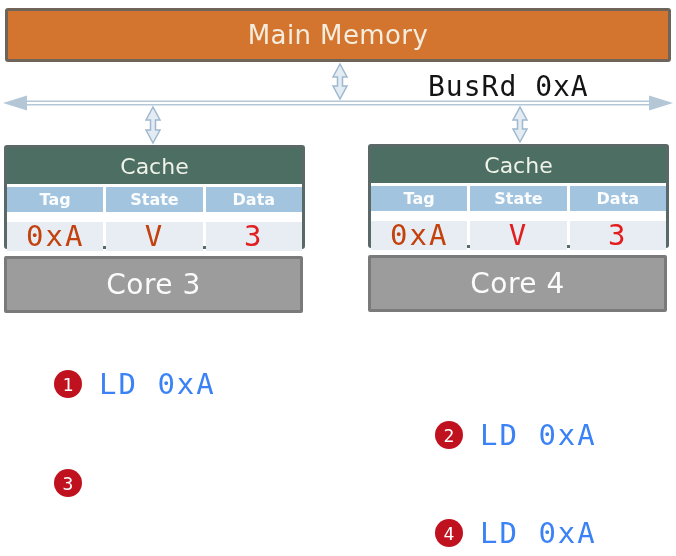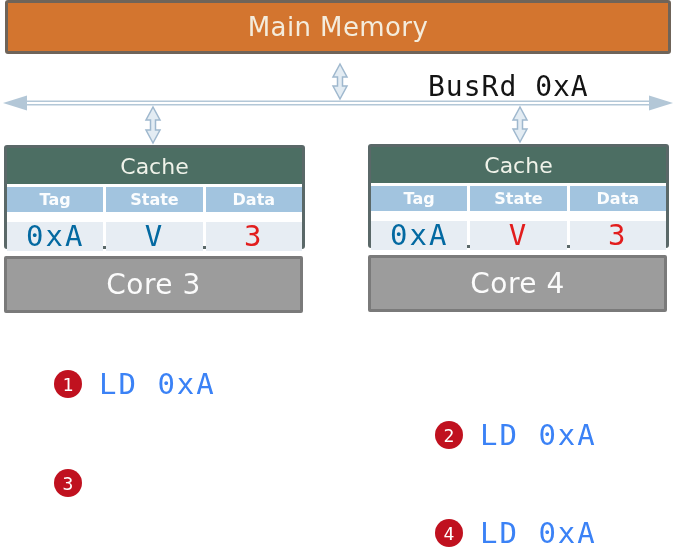--- a/index.html
+++ b/index.html
@@ -4,21 +4,21 @@
 <style>
   html,body { margin:0; padding:0; background:#ffffff; }
   #stage {
     position:relative; width:676px; height:556px; background:#ffffff;
     font-family:"DejaVu Sans", sans-serif; overflow:hidden;
   }
   #connectors { position:absolute; left:0; top:0; z-index:0; }
 
   
   .main-memory {
-    position:absolute; left:5px; top:0; width:660px; height:48px;
+    position:absolute; left:5px; top:8px; width:660px; height:48px;
     background:#D3752F; border:3px solid #6F6459; border-radius:3px;
     display:flex; align-items:center; justify-content:center; z-index:1;
   }
   .main-memory span {
     color:#F4ECDC; font-size:26px; letter-spacing:0.4px;
   }
 
   
   .bus-label {
     position:absolute; left:428px; top:70px; z-index:1;
@@ -44,21 +44,21 @@
     flex:0 0 25px; margin-bottom:10px;
   }
   .col-cell {
     background:#A2C4DF; display:flex; align-items:center; justify-content:center;
     color:rgba(255,255,255,0.96); font-size:16px; font-weight:bold;
   }
   .cache-vals { display:grid; grid-template-columns:1fr 1fr 1fr; gap:3px; flex:1; }
   .val-cell {
     background:#E7EDF3; display:flex; align-items:center; justify-content:center;
     font-family:"DejaVu Sans Mono", monospace; font-size:29px; line-height:1;
-    color:#0369a1; letter-spacing:2px;
+    color:#c2410c; letter-spacing:2px;
   }
   .val-red { color:#E21D1D; }
 
   
   .core-box {
     position:absolute; width:293px; height:51px; z-index:1;
     background:#9C9C9C; border:3px solid #7A7A7A; border-radius:2px;
     display:flex; align-items:center; justify-content:center;
   }
   .core-box.left  { left:4px;  top:256px; }

